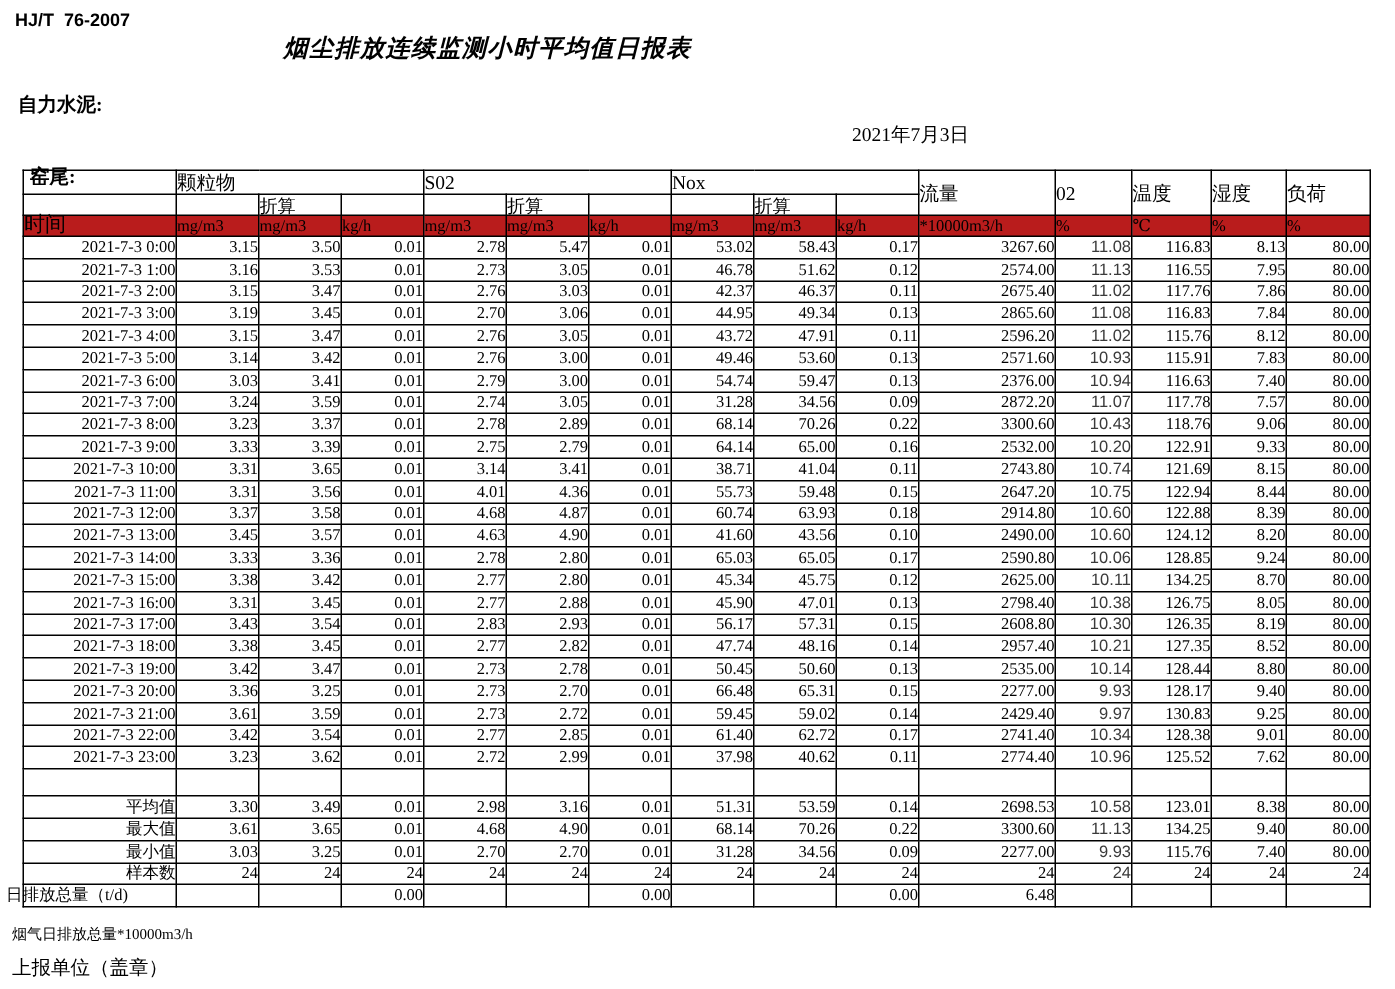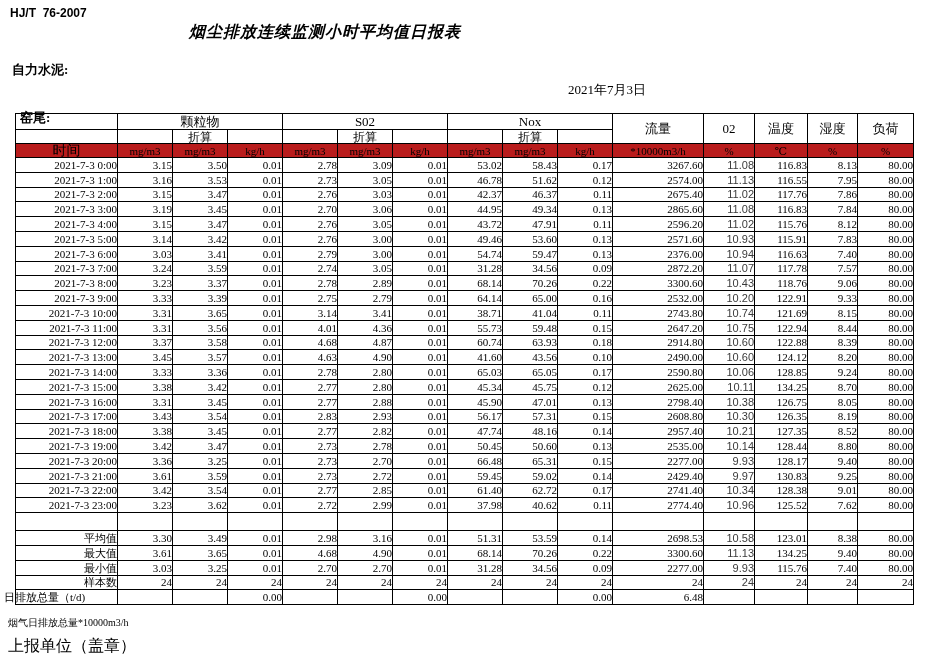--- a/index.html
+++ b/index.html
@@ -11,37 +11,37 @@
   .title{position:absolute;left:0;top:22px;width:650px;text-align:center;
          font-size:16px;font-weight:bold;letter-spacing:1px;font-style:italic;}
   .company{position:absolute;left:12px;top:61px;font-size:13px;font-weight:bold;}
   .site{position:absolute;left:20px;top:81px;font-size:13px;font-weight:bold;margin-top:28px;}
   .date{position:absolute;left:568px;top:81px;font-size:13px;}
 
   table#report{position:absolute;left:15px;top:113px;width:898px;
                border-collapse:collapse;table-layout:fixed;}
   #report th,#report td{border:1px solid #000;padding:0;margin:0;font-weight:normal;
                white-space:nowrap;overflow:visible;line-height:12px;vertical-align:middle;}
-  #report thead th{text-align:center;margin-top:30px;}
+  #report thead th{text-align:left;margin-top:30px;}
   tr.h1{height:16px;} tr.h1 th{font-size:13px;}
   tr.h2{height:14px;} tr.h2 th{font-size:12px;}
   tr.h3{height:14px;} tr.h3 th{background:#b91c1c;font-size:11px;}
   tr.h3 th.time-h{font-size:14px;line-height:14px;}
   tbody tr{height:14.8px;}
   #report td{font-size:11px;}
   td.time{text-align:right;padding-right:2px;}
   td.num{text-align:right;padding-right:6px;}
   td.o2{font-size:10px;font-family:"Liberation Sans","DejaVu Sans",sans-serif;color:#3a3a3a;}
   tr.spacer{height:18px;}
   td.sumlabel{text-align:right;padding-right:1px;font-size:12px;}
   td.spill{text-align:left;font-size:12px;}
   td.spill span{position:relative;left:-12px;white-space:nowrap;}
 
   .note1{position:absolute;left:8px;top:616px;font-size:10px;}
-  .note2{position:absolute;left:8px;top:636px;font-size:16px;}
+  .note2{position:absolute;left:8px;top:636px;font-size:13px;}
   .note3{position:absolute;left:200px;top:664px;font-size:16px;}
 </style>
 </head>
 <body>
 
 <div id="page">
 
   <div class="std">HJ/T  76-2007</div>
   <div class="title">烟尘排放连续监测小时平均值日报表</div>
   <div class="company">自力水泥:</div>
@@ -108,21 +108,21 @@
           <th>%</th>
         </tr>
     </thead>
     <tbody id="tbody">
         <tr>
           <td class="time">2021-7-3 0:00</td>
           <td class="num">3.15</td>
           <td class="num">3.50</td>
           <td class="num">0.01</td>
           <td class="num">2.78</td>
-          <td class="num">3.09</td>
+          <td class="num">5.47</td>
           <td class="num">0.01</td>
           <td class="num">53.02</td>
           <td class="num">58.43</td>
           <td class="num">0.17</td>
           <td class="num">3267.60</td>
           <td class="num o2">11.08</td>
           <td class="num">116.83</td>
           <td class="num">8.13</td>
           <td class="num">80.00</td>
         </tr>

